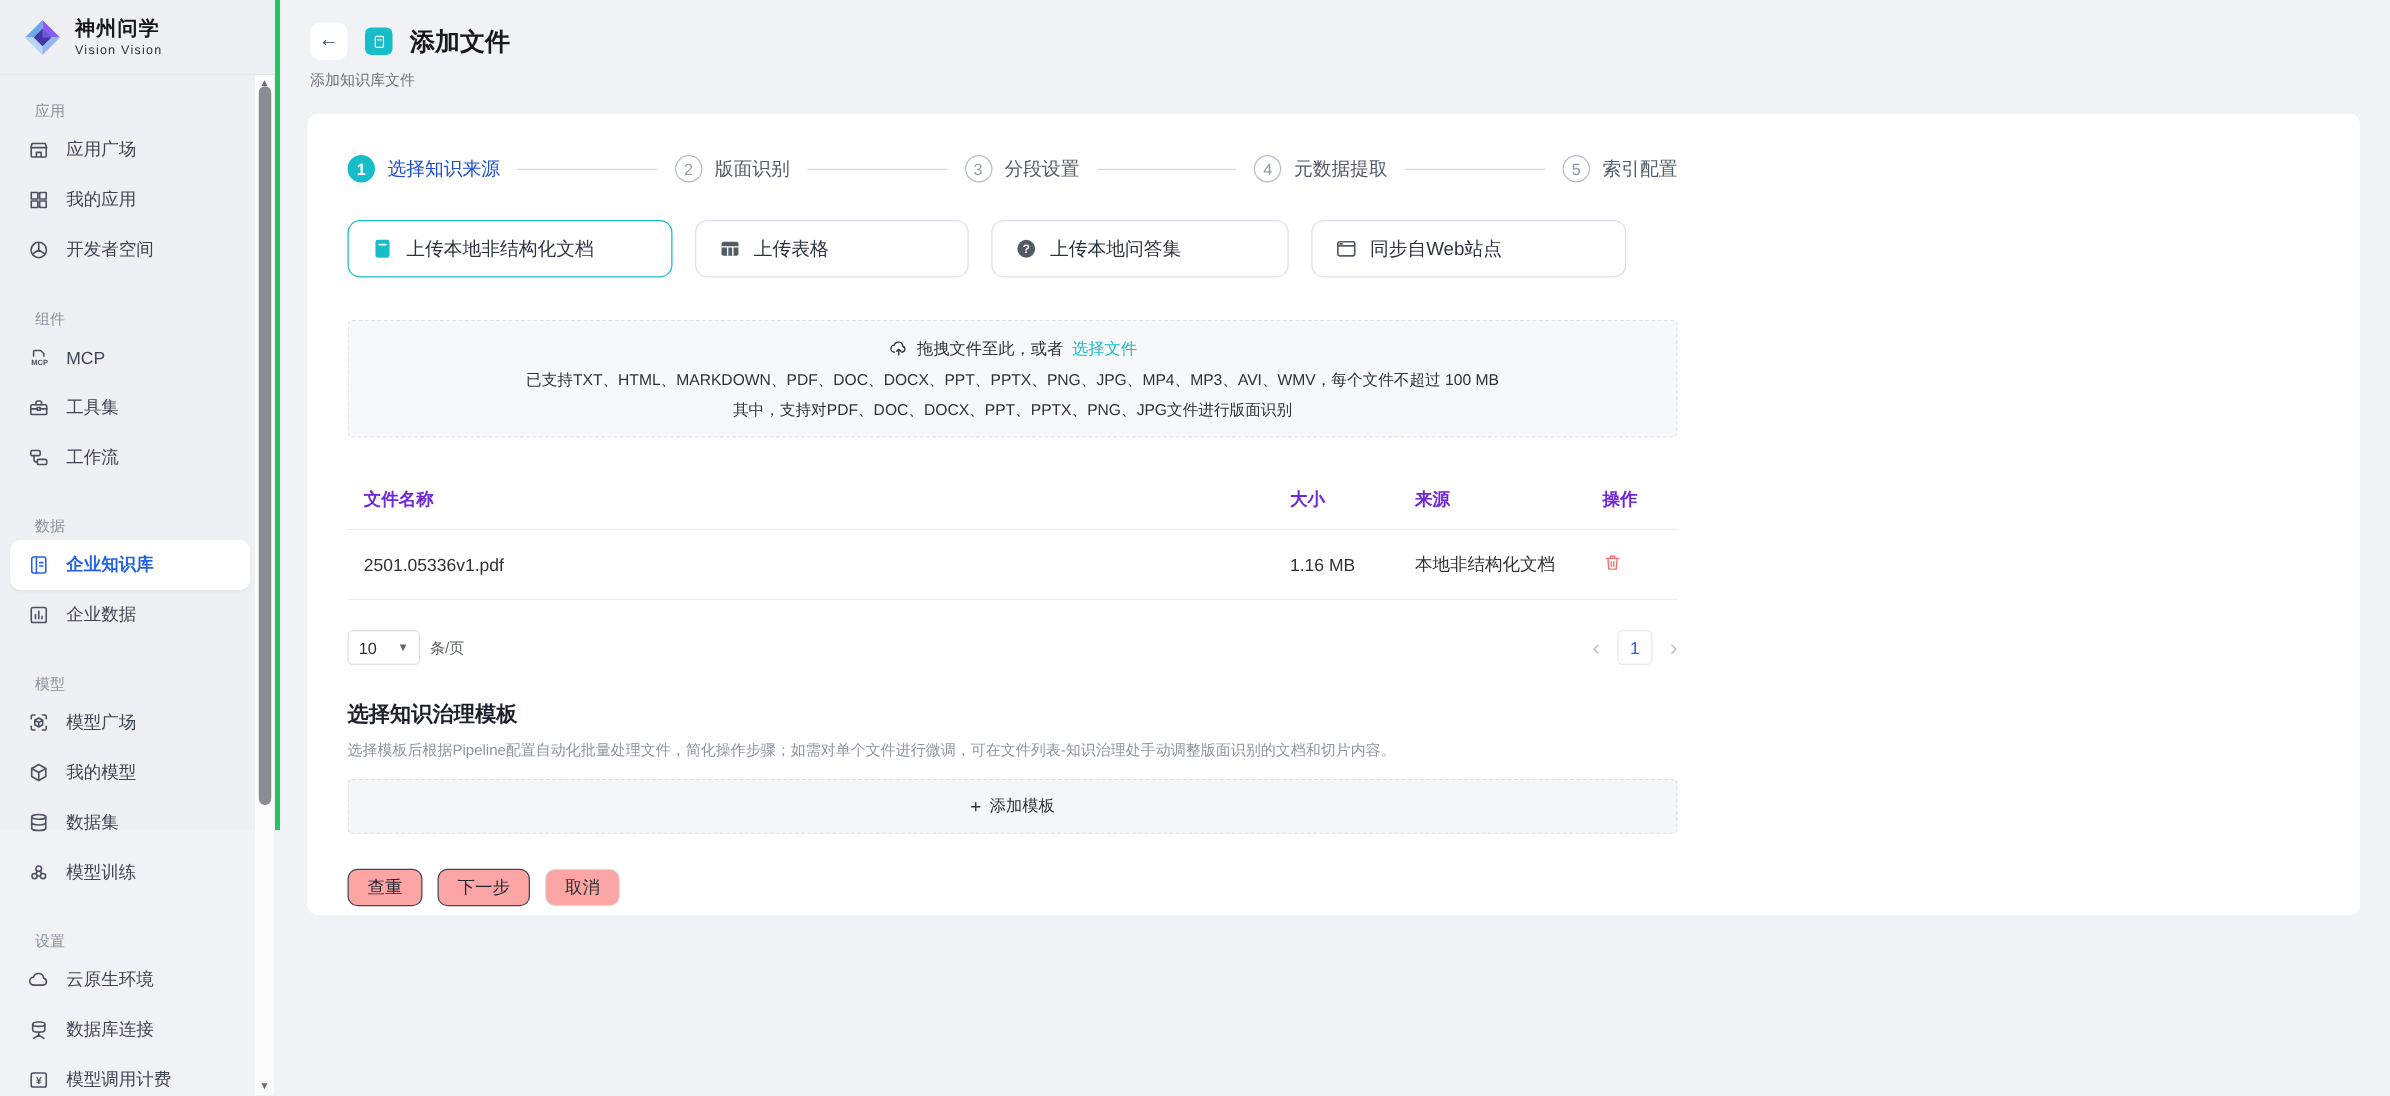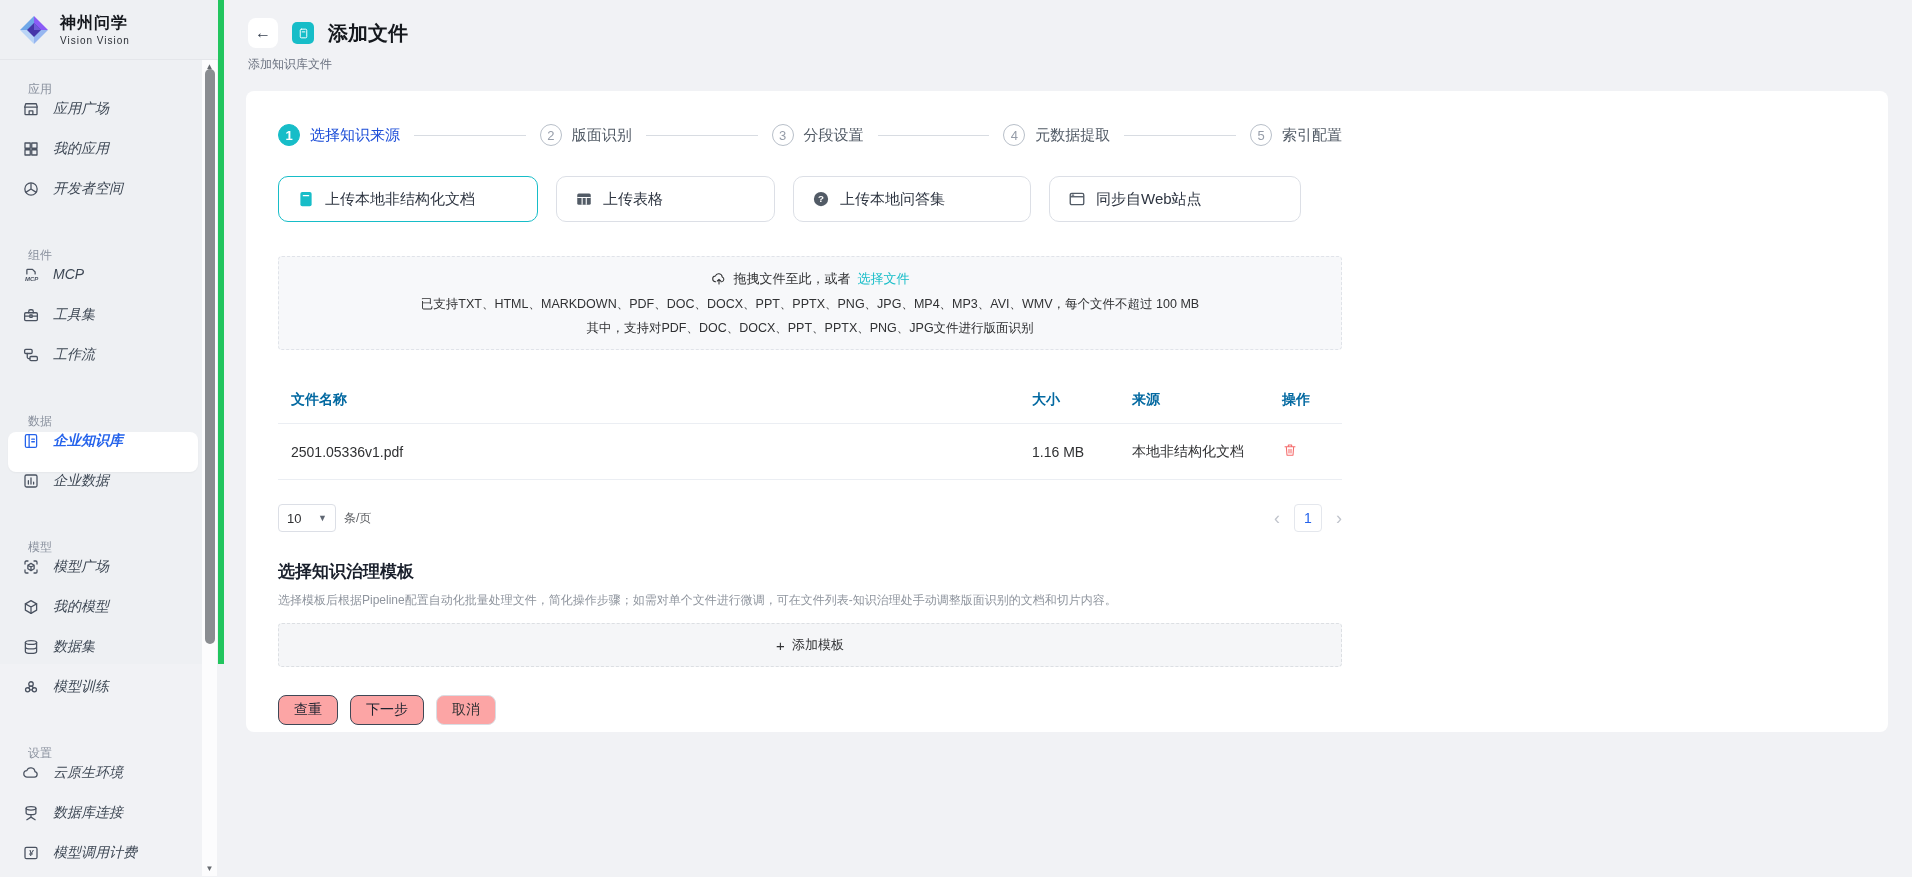--- a/index.html
+++ b/index.html
@@ -1,27 +1,27 @@
 <!DOCTYPE html>
 <html><head>
 <meta charset="utf-8">
 <style>
   * { margin:0; padding:0; box-sizing:border-box; }
   html,body { width:1912px; height:877px; overflow:hidden; }
   body { font-family:"Liberation Sans","DejaVu Sans",sans-serif; background:#f1f2f5; position:relative; color:#303133; }
 
   
-  .sidebar { position:absolute; left:0; top:0; width:224px; height:664px; background:#eef0f3; border-right:6px solid #22c55e; }
+  .sidebar { position:absolute; left:0; top:0; width:224px; height:664px; background:#eef0f3; border-right:4px solid #22c55e; }
   .logo-bar { height:60px; display:flex; align-items:center; gap:10px; padding-left:18px; border-bottom:1px solid #e4e6ea; }
   .logo-text .t { font-size:16px; font-weight:bold; color:#15181d; letter-spacing:1px; }
   .logo-text .s { font-size:10px; color:#2b2f36; letter-spacing:1px; margin-top:1px; }
   .nav { padding-top:6px; }
   .section-label { font-size:12px; color:#8a919e; padding-left:28px; height:18px; line-height:18px; margin:26px 0 2px; }
   .section:first-child .section-label { margin-top:14px; }
-  .item { height:40px; display:flex; gap:13px; padding-left:14px; margin:0 20px 0 8px; border-radius:8px; font-size:14px; color:#3d4754; cursor:pointer;font-style:italic; }
+  .item { height:40px; display:flex; align-items:center; gap:13px; padding-left:14px; margin:0 20px 0 8px; border-radius:8px; font-size:14px; color:#3d4754; cursor:pointer; }
   .item.active { background:#ffffff; color:#2563eb; font-weight:bold; box-shadow:0 1px 2px rgba(0,0,0,.04); }
   .icn { width:18px; height:18px; stroke:#4a5260; fill:none; stroke-width:1.7; stroke-linecap:round; stroke-linejoin:round; flex:none; }
   .item.active .icn { stroke:#2563eb; }
   .icn text { stroke:none; fill:#4a5260; font-family:"Liberation Sans",sans-serif; }
   
   .sb-scroll { position:absolute; top:60px; right:1px; width:15px; height:816px; background:#fcfcfd; }
   .sb-arrow { position:absolute; left:0; width:15px; text-align:center; font-size:8px; color:#666a70; line-height:14px; cursor:pointer; }
   .sb-thumb { position:absolute; left:2.5px; top:9px; width:10px; height:575px; border-radius:5px; background:#8a8d91; cursor:pointer; }
 
   
@@ -56,21 +56,21 @@
   .dropzone { margin-top:34px; background:#f7f8fa; border:1px dashed #e0e3e9; border-radius:4px; padding:13px 10px 12px; text-align:center; }
   .dz1 { font-size:13px; color:#303133; display:flex; align-items:center; justify-content:center; gap:7px; }
   .dz1 svg { width:16px; height:16px; stroke:#303133; fill:none; stroke-width:1.6; stroke-linecap:round; stroke-linejoin:round; }
   .dz-link { color:#17bdc8; cursor:pointer; }
   .dz2 { font-size:12.5px; color:#303133; margin-top:8px; }
   .dz3 { font-size:12.5px; color:#303133; margin-top:7px; }
 
   
   .ftable { margin-top:26px; }
   .trow { display:grid; grid-template-columns:1fr 100px 150px 64px; align-items:center; }
-  .thead { height:48px; border-bottom:1px solid #ebeef3; font-weight:bold; font-size:14px; color:#0369a1; }
+  .thead { height:48px; border-bottom:1px solid #ebeef3; font-weight:bold; font-size:14px; color:#6d28d9; }
   .tbody-row { height:56px; border-bottom:1px solid #ebeef3; font-size:14px; color:#303133; }
   .cell-name { padding-left:13px; }
   .cell-pad { padding-left:4px; }
   .trash-btn { background:none; border:none; cursor:pointer; padding:0 0 0 4px; text-align:left; }
   .trash-btn svg { width:16px; height:16px; stroke:#f56c6c; fill:none; stroke-width:1.6; stroke-linecap:round; stroke-linejoin:round; }
 
   
   .pager { display:flex; align-items:center; margin-top:24px; }
   .psize { display:flex; align-items:center; gap:10px; width:58px; height:28px; border:1px solid #dcdfe6; border-radius:4px; background:#fff; padding:0 8px; font-size:13px; color:#303133; cursor:pointer; justify-content:space-between; }
   .caret { font-size:9px; color:#5f6672; }

